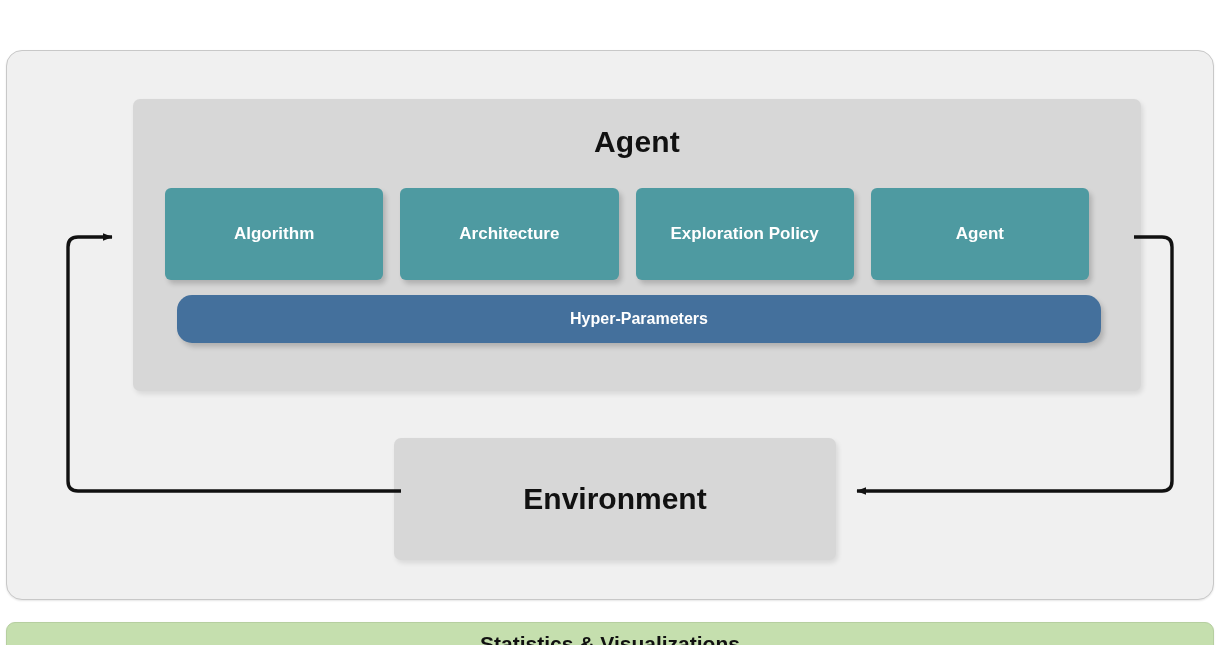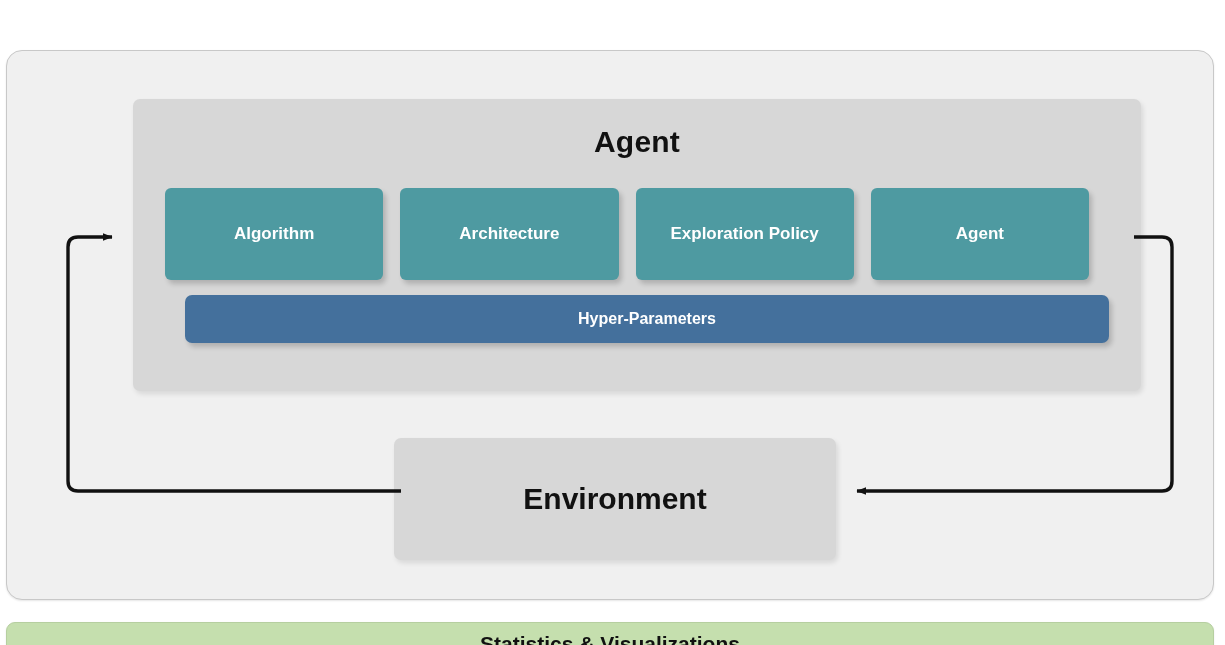--- a/index.html
+++ b/index.html
@@ -82,26 +82,26 @@
     font-weight: bold;
     box-shadow: 3px 4px 5px rgba(0,0,0,0.18);
     text-align: center;
     padding: 0 6px;
     box-sizing: border-box;
   }
 
   
   .hyper-bar {
     position: absolute;
-    left: 52px;
+    left: 44px;
     top: 196px;
     width: 924px;
     height: 48px;
     background: #44709c;
-    border-radius: 7px;
+    border-radius: 15px;
     display: flex;
     align-items: center;
     justify-content: center;
     color: #ffffff;
     font-size: 16px;
     font-weight: bold;
     box-shadow: 3px 4px 5px rgba(0,0,0,0.18);
     box-sizing: border-box;
   }
 

